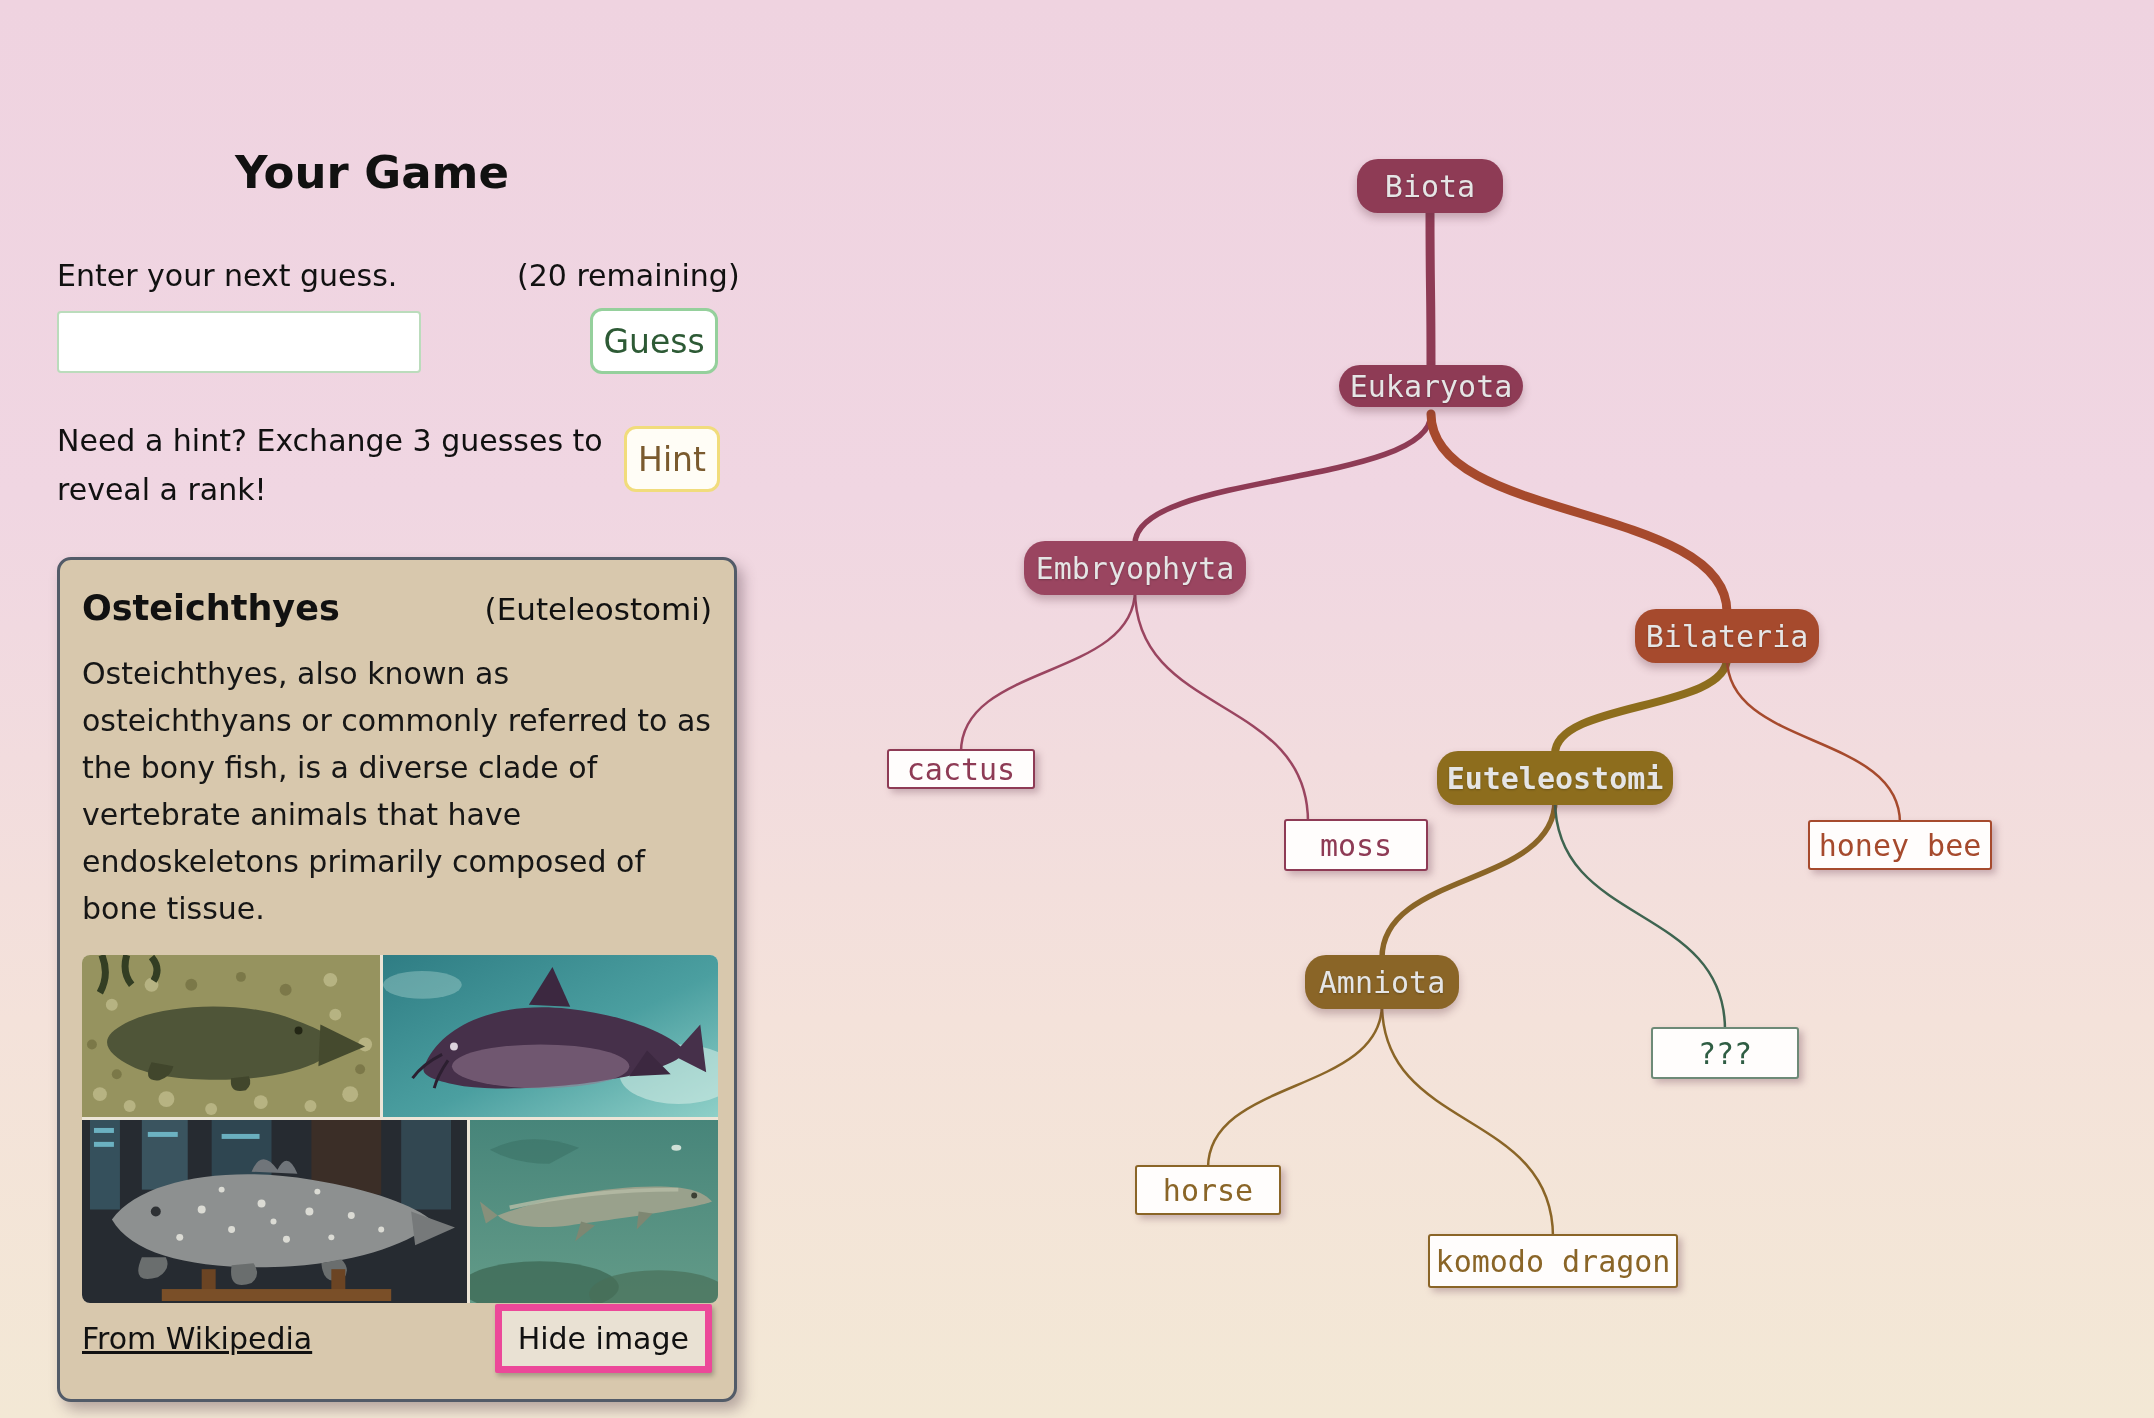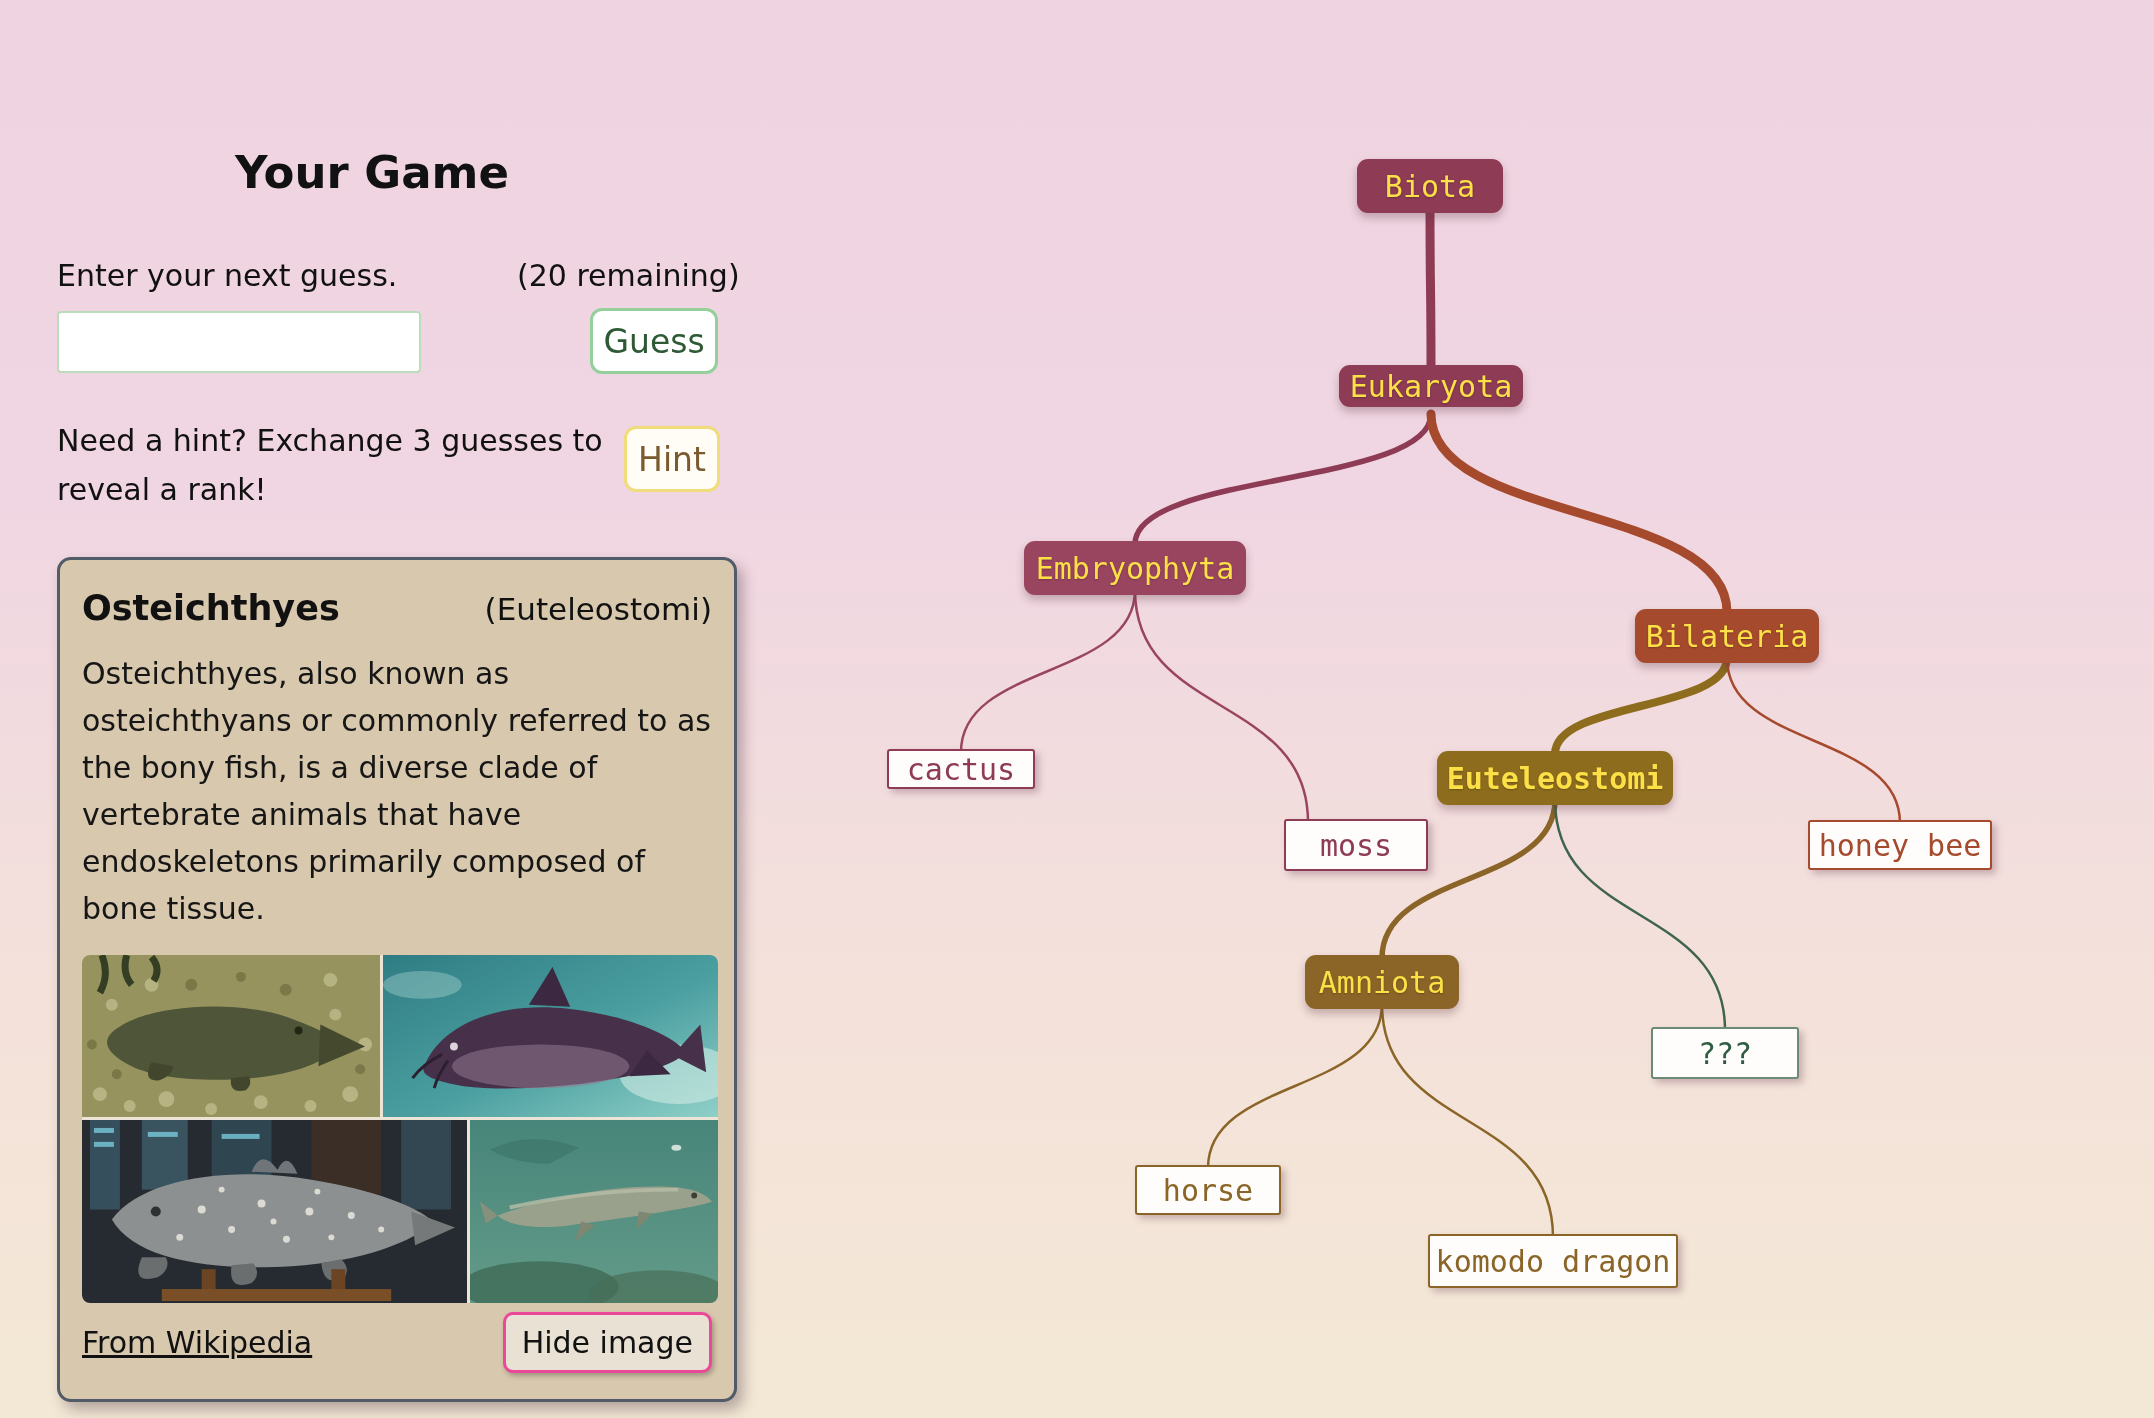--- a/index.html
+++ b/index.html
@@ -41,29 +41,29 @@
   .collage{margin-top:22px;width:636px;border-radius:8px;overflow:hidden;
     display:flex;flex-direction:column;gap:3px;background:#ece5d7;}
   .c-row{display:flex;gap:3px;}
   .c-row1{height:162px;} .c-row2{height:183px;}
   .tile{position:relative;overflow:hidden;}
   .t1{width:298px;} .t2{flex:1;} .t3{width:385px;} .t4{flex:1;}
   .tile svg{display:block;width:100%;height:100%;}
   .card-footer{position:absolute;left:22px;right:22px;bottom:26px;
     display:flex;justify-content:space-between;align-items:center;}
   .wiki-link{font-size:30px;text-decoration:underline;color:#111;cursor:pointer;}
-  .hide-btn{background:#e9e1d3;border:3px solid #ec4899;border-radius:10px;font-size:30px;
+  .hide-btn{background:#e9e1d3;border:7px solid #ec4899;border-radius:2px;font-size:30px;
     padding:10px 16px;color:#111;font-family:inherit;cursor:pointer;
     box-shadow:2px 3px 5px rgba(0,0,0,.25);}
   
   #tree-svg{position:absolute;left:0;top:0;pointer-events:none;}
   .tree-node{position:absolute;display:flex;align-items:center;justify-content:center;
     font-family:"DejaVu Sans Mono",monospace;font-size:30px;box-sizing:border-box;
     white-space:nowrap;cursor:pointer;}
-  .tree-node.clade{color:#fde047;border-radius:11px;box-shadow:0 5px 9px rgba(90,45,60,.3);
+  .tree-node.clade{color:#e5e5e5;border-radius:21px;box-shadow:0 5px 9px rgba(90,45,60,.3);
     text-shadow:0 1px 2px rgba(0,0,0,.25);}
   .tree-node.leaf{background:#fffdfc;border:2px solid;border-radius:3px;
     box-shadow:4px 4px 7px rgba(135,95,110,.4);}
 </style>
 </head>
 <body>
 
 <div class="page">
 
 

